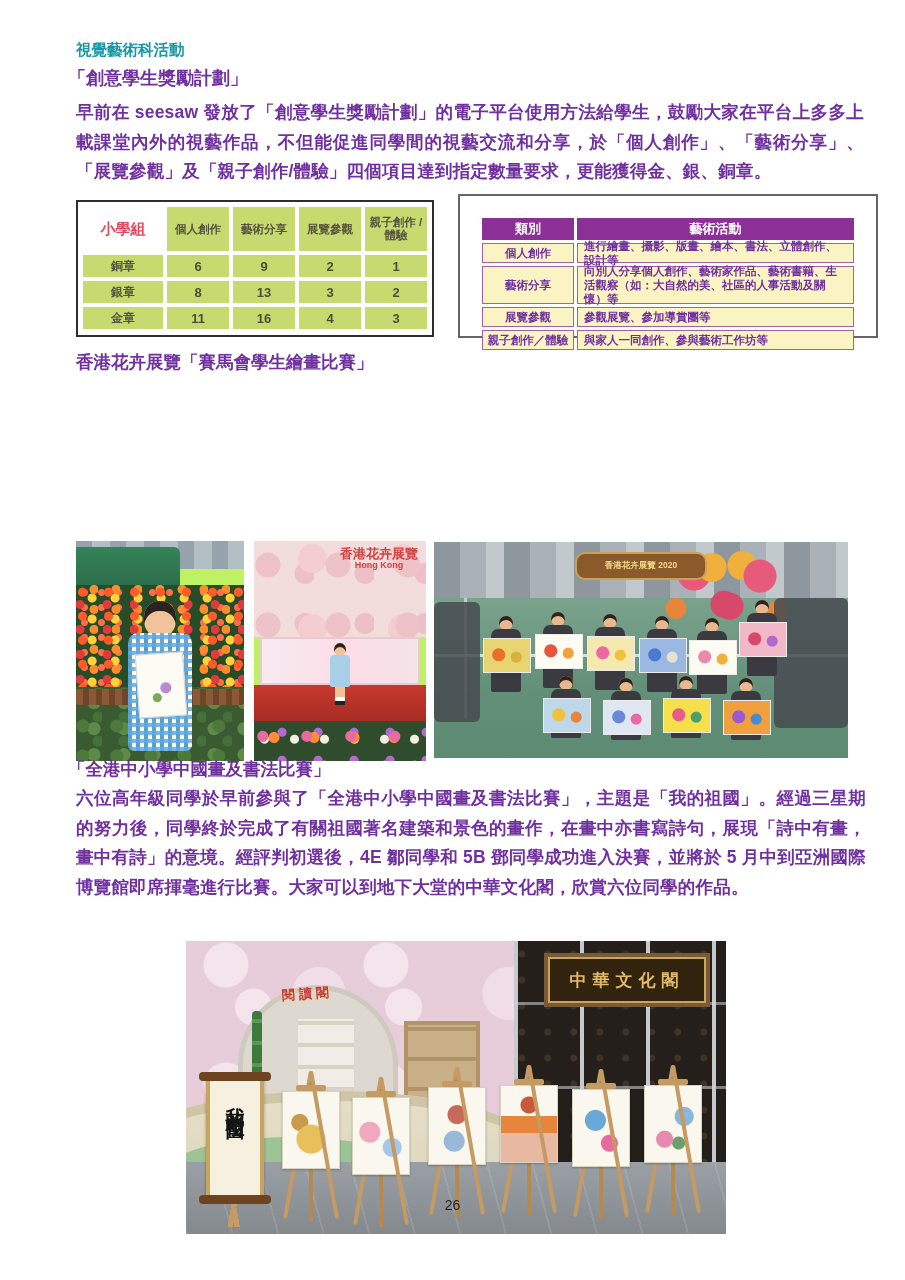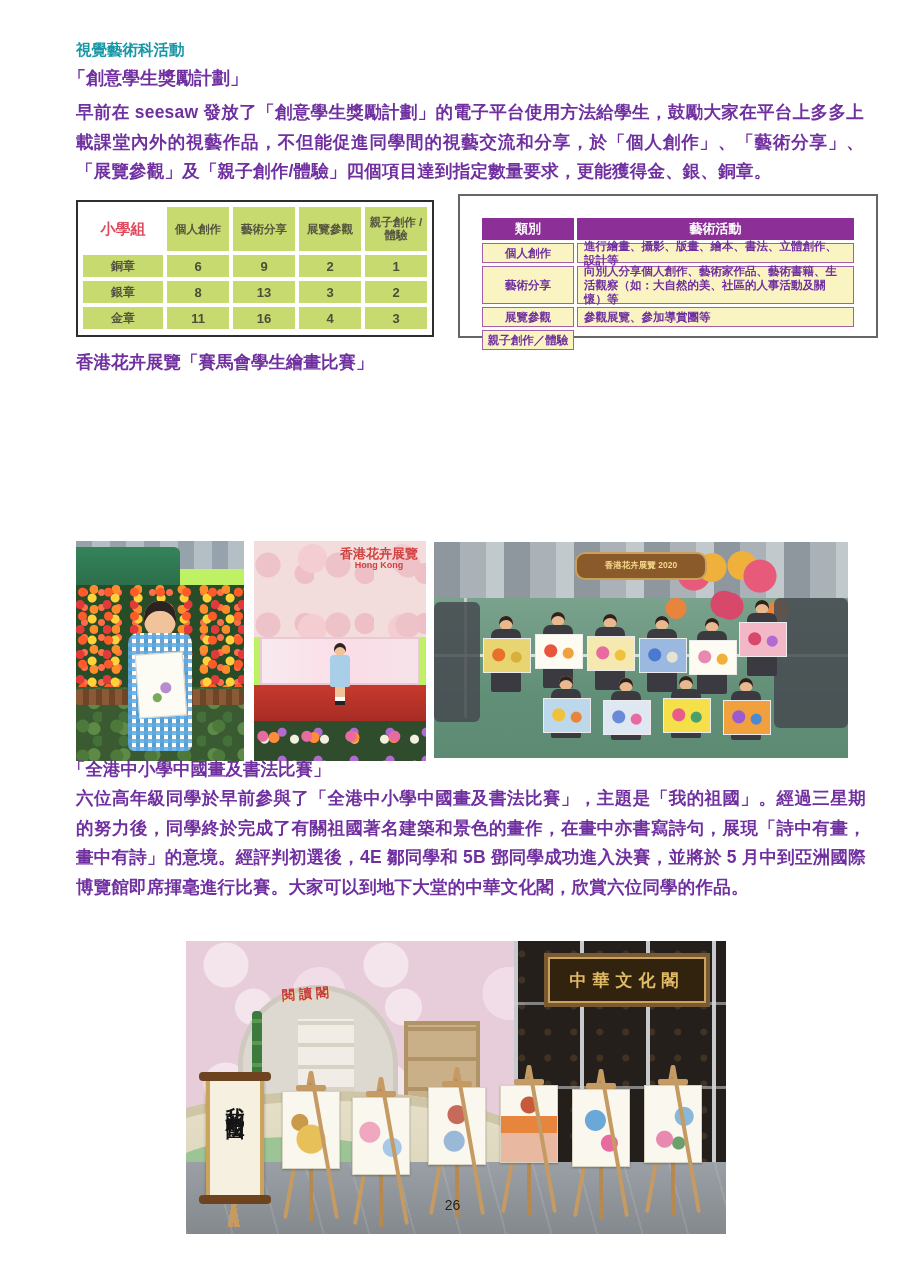--- a/index.html
+++ b/index.html
@@ -258,20 +258,21 @@
     <div class="ccell ccat">個人創作</div>
     <div class="ccell cact">進行繪畫、攝影、版畫、繪本、書法、立體創作、設計等</div>
 
     <div class="ccell ccat">藝術分享</div>
     <div class="ccell cact">向別人分享個人創作、藝術家作品、藝術書籍、生活觀察（如：大自然的美、社區的人事活動及關懷）等</div>
 
     <div class="ccell ccat">展覽參觀</div>
     <div class="ccell cact">參觀展覽、參加導賞團等</div>
 
     <div class="ccell ccat">親子創作／體驗</div>
+    <div class="ccell cact">與家人一同創作、參與藝術工作坊等</div>
   </div>
 
   <div class="abs sec-title-purple" style="left:76px; top:350px;">香港花卉展覽「賽馬會學生繪畫比賽」</div>
 
   <div class="photo" style="left:76px; top:497px; width:168px; height:220px;">
     <div class="ph-layer p1-sky"></div>
     <div class="ph-layer p1-tent"></div>
     <div class="ph-layer p1-flowers"></div>
     <div class="ph-layer p1-pots"></div>
     <div class="ph-layer p1-logs"></div>

